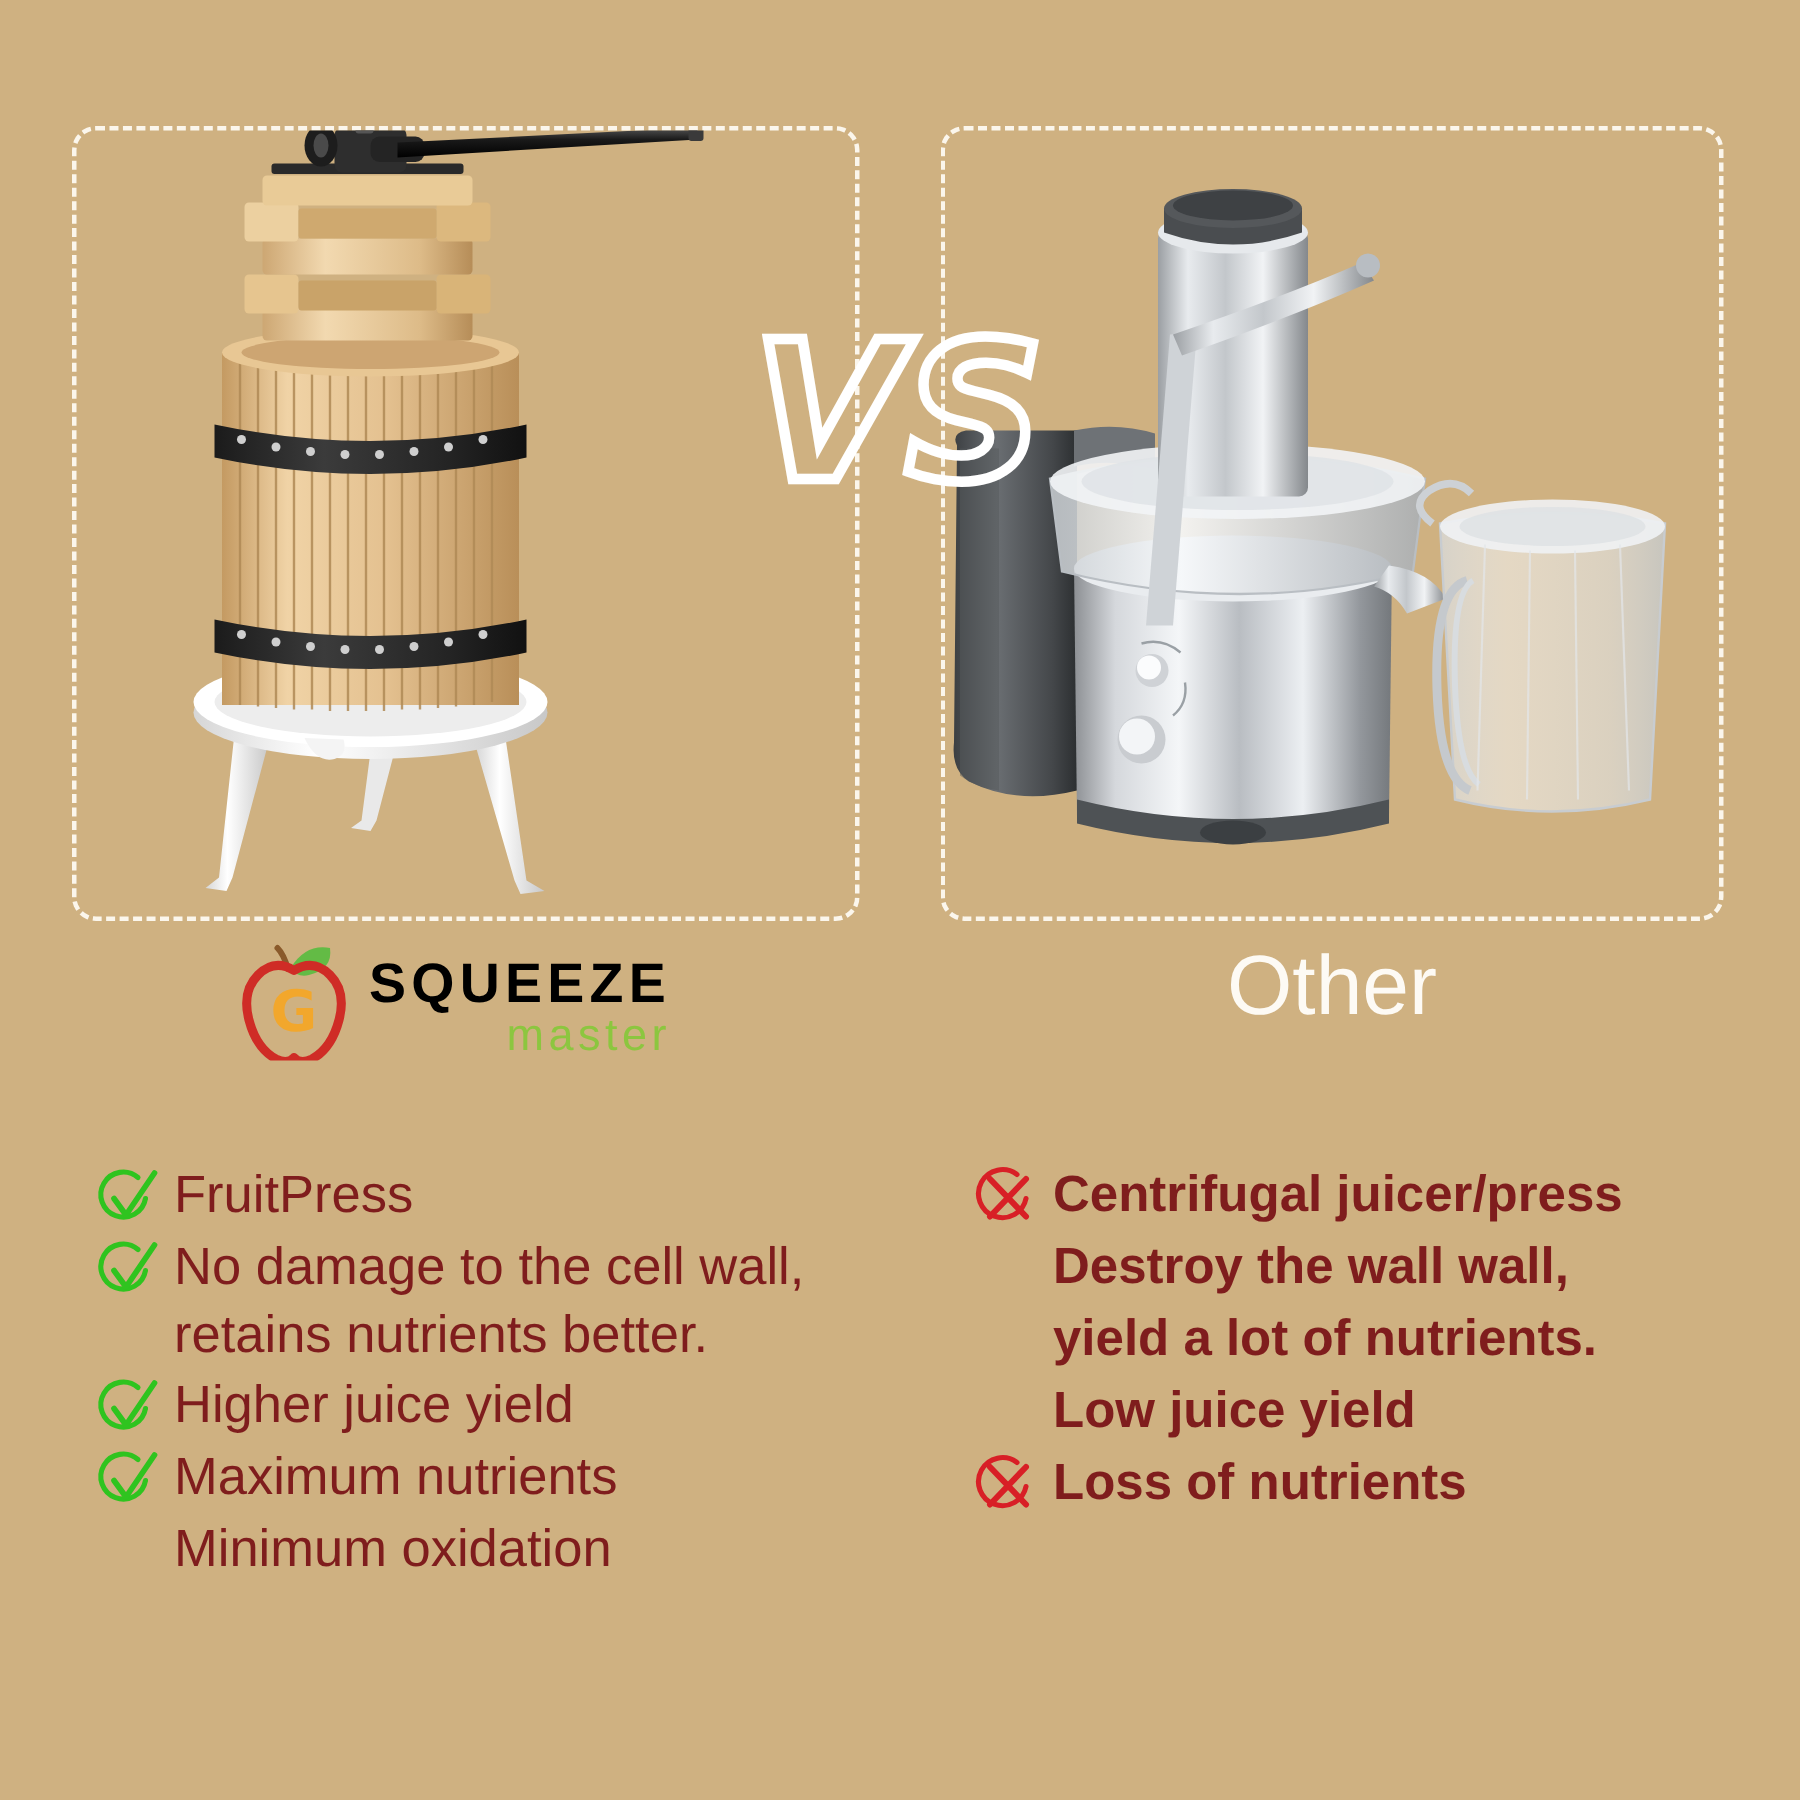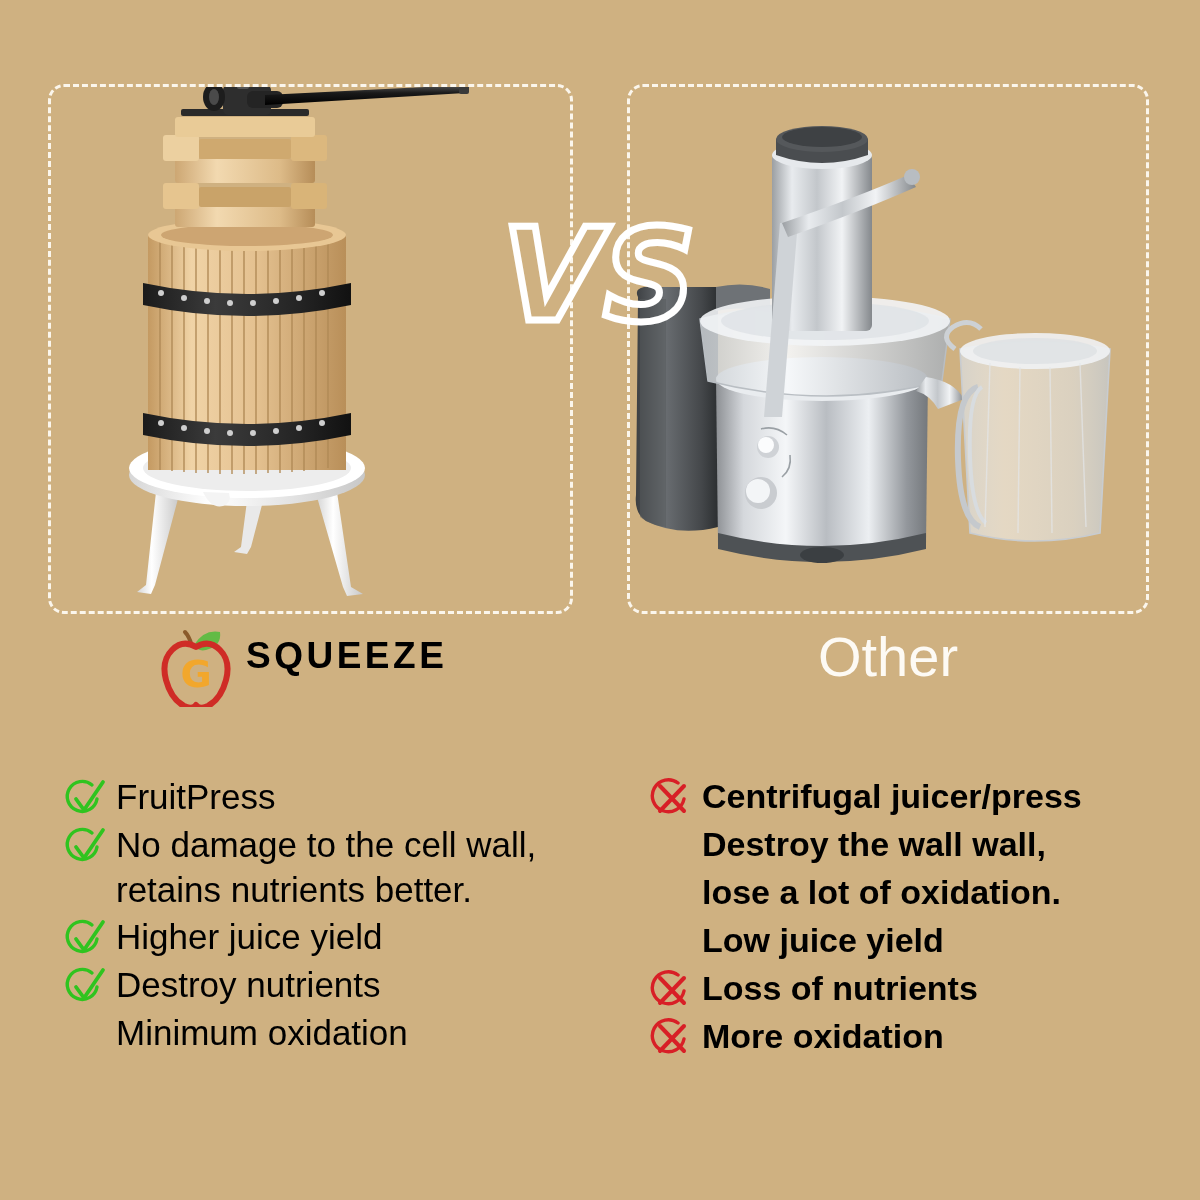--- a/index.html
+++ b/index.html
@@ -129,21 +129,21 @@
     gap: 8px;
     margin-bottom: 2px;
   }
 
   .mark { flex: 0 0 46px; width: 46px; height: 44px; margin-top: 2px; }
   .mark.spacer { visibility: hidden; }
 
   .feature-text {
     font-size: 35px;
     font-weight: 300;
-    color: #000000;
+    color: #7f1d1d;
     line-height: 1.28;
     white-space: pre-line;
   }
   .col.right .feature-text { font-size: 34px; font-weight: bold; }
 </style>
 </head>
 <body>
 
 <div class="boxes-row">
 
@@ -365,20 +365,21 @@
 
   <div class="brand-left">
     <svg class="apple-mark" viewBox="0 0 72 82">
       <path d="M32 21 q-3 -10 -7 -14" fill="none" stroke="#8a5a2b" stroke-width="4" stroke-linecap="round"></path>
       <path d="M34 20 q10 -16 26 -13 q2 14 -14 18 q-8 2 -12 -5 z" fill="#63bb45"></path>
       <path d="M36 22 q-13 -8 -24 3 q-11 11 -6 30 q5 19 18 26 q8 4 12 -1 q4 5 12 1 q13 -7 18 -26 q5 -19 -6 -30 q-11 -11 -24 -3 z" fill="none" stroke="#cf2c26" stroke-width="6" stroke-linejoin="round"></path>
       <text x="36" y="62" text-anchor="middle" font-family="DejaVu Sans, sans-serif" font-size="38" font-weight="700" fill="#f2a72c">G</text>
     </svg>
     <div class="wordmark">
       <span class="sq">SQUEEZE</span>
+      <span class="ma">master</span>
     </div>
   </div>
 
   <div class="brand-right">Other</div>
 </div>
 
 <div class="lists">
   <div class="col left" id="col-left">
       <div class="feature-row">
         <span class="mark"><svg viewBox="0 0 46 44">
@@ -400,21 +401,21 @@
   <path d="M30 8 a15 15 0 1 0 5 14" fill="none" stroke="#2fc41f" stroke-width="3.4" stroke-linecap="round"></path>
   <path d="M14 22 L22 33 L41 5" fill="none" stroke="#2fc41f" stroke-width="3.8" stroke-linecap="round" stroke-linejoin="round"></path>
 </svg></span>
         <span class="feature-text">Higher juice yield</span>
       </div>
       <div class="feature-row">
         <span class="mark"><svg viewBox="0 0 46 44">
   <path d="M30 8 a15 15 0 1 0 5 14" fill="none" stroke="#2fc41f" stroke-width="3.4" stroke-linecap="round"></path>
   <path d="M14 22 L22 33 L41 5" fill="none" stroke="#2fc41f" stroke-width="3.8" stroke-linecap="round" stroke-linejoin="round"></path>
 </svg></span>
-        <span class="feature-text">Destroy nutrients</span>
+        <span class="feature-text">Maximum nutrients</span>
       </div>
       <div class="feature-row">
         <span class="mark spacer"><svg viewBox="0 0 46 44">
   <path d="M30 8 a15 15 0 1 0 5 14" fill="none" stroke="#2fc41f" stroke-width="3.4" stroke-linecap="round"></path>
   <path d="M14 22 L22 33 L41 5" fill="none" stroke="#2fc41f" stroke-width="3.8" stroke-linecap="round" stroke-linejoin="round"></path>
 </svg></span>
         <span class="feature-text">Minimum oxidation</span>
       </div>
     </div>
   <div class="col right" id="col-right">
@@ -433,40 +434,32 @@
   <path d="M36 9 L12 34" fill="none" stroke="#d81f26" stroke-width="4" stroke-linecap="round"></path>
 </svg></span>
         <span class="feature-text">Destroy the wall wall,</span>
       </div>
       <div class="feature-row">
         <span class="mark spacer"><svg viewBox="0 0 46 44">
   <path d="M30 6 a16 16 0 1 0 6 16" fill="none" stroke="#d81f26" stroke-width="3.4" stroke-linecap="round"></path>
   <path d="M12 9 L36 34" fill="none" stroke="#d81f26" stroke-width="4" stroke-linecap="round"></path>
   <path d="M36 9 L12 34" fill="none" stroke="#d81f26" stroke-width="4" stroke-linecap="round"></path>
 </svg></span>
-        <span class="feature-text">lose a lot of oxidation.</span>
+        <span class="feature-text">yield a lot of nutrients.</span>
       </div>
       <div class="feature-row">
         <span class="mark spacer"><svg viewBox="0 0 46 44">
   <path d="M30 6 a16 16 0 1 0 6 16" fill="none" stroke="#d81f26" stroke-width="3.4" stroke-linecap="round"></path>
   <path d="M12 9 L36 34" fill="none" stroke="#d81f26" stroke-width="4" stroke-linecap="round"></path>
   <path d="M36 9 L12 34" fill="none" stroke="#d81f26" stroke-width="4" stroke-linecap="round"></path>
 </svg></span>
         <span class="feature-text">Low juice yield</span>
       </div>
       <div class="feature-row">
         <span class="mark"><svg viewBox="0 0 46 44">
   <path d="M30 6 a16 16 0 1 0 6 16" fill="none" stroke="#d81f26" stroke-width="3.4" stroke-linecap="round"></path>
   <path d="M12 9 L36 34" fill="none" stroke="#d81f26" stroke-width="4" stroke-linecap="round"></path>
   <path d="M36 9 L12 34" fill="none" stroke="#d81f26" stroke-width="4" stroke-linecap="round"></path>
 </svg></span>
         <span class="feature-text">Loss of nutrients</span>
       </div>
-      <div class="feature-row">
-        <span class="mark"><svg viewBox="0 0 46 44">
-  <path d="M30 6 a16 16 0 1 0 6 16" fill="none" stroke="#d81f26" stroke-width="3.4" stroke-linecap="round"></path>
-  <path d="M12 9 L36 34" fill="none" stroke="#d81f26" stroke-width="4" stroke-linecap="round"></path>
-  <path d="M36 9 L12 34" fill="none" stroke="#d81f26" stroke-width="4" stroke-linecap="round"></path>
-</svg></span>
-        <span class="feature-text">More oxidation</span>
-      </div>
     </div>
 </div>
 
 </body></html>

